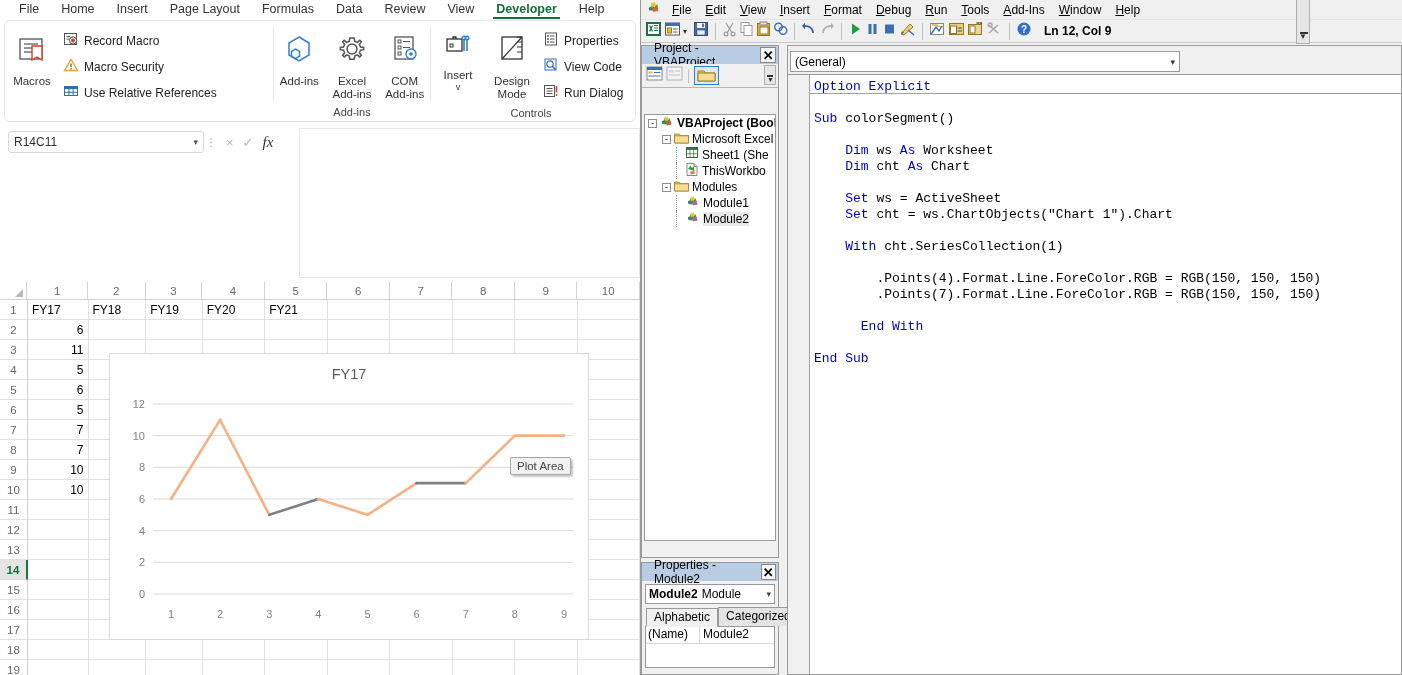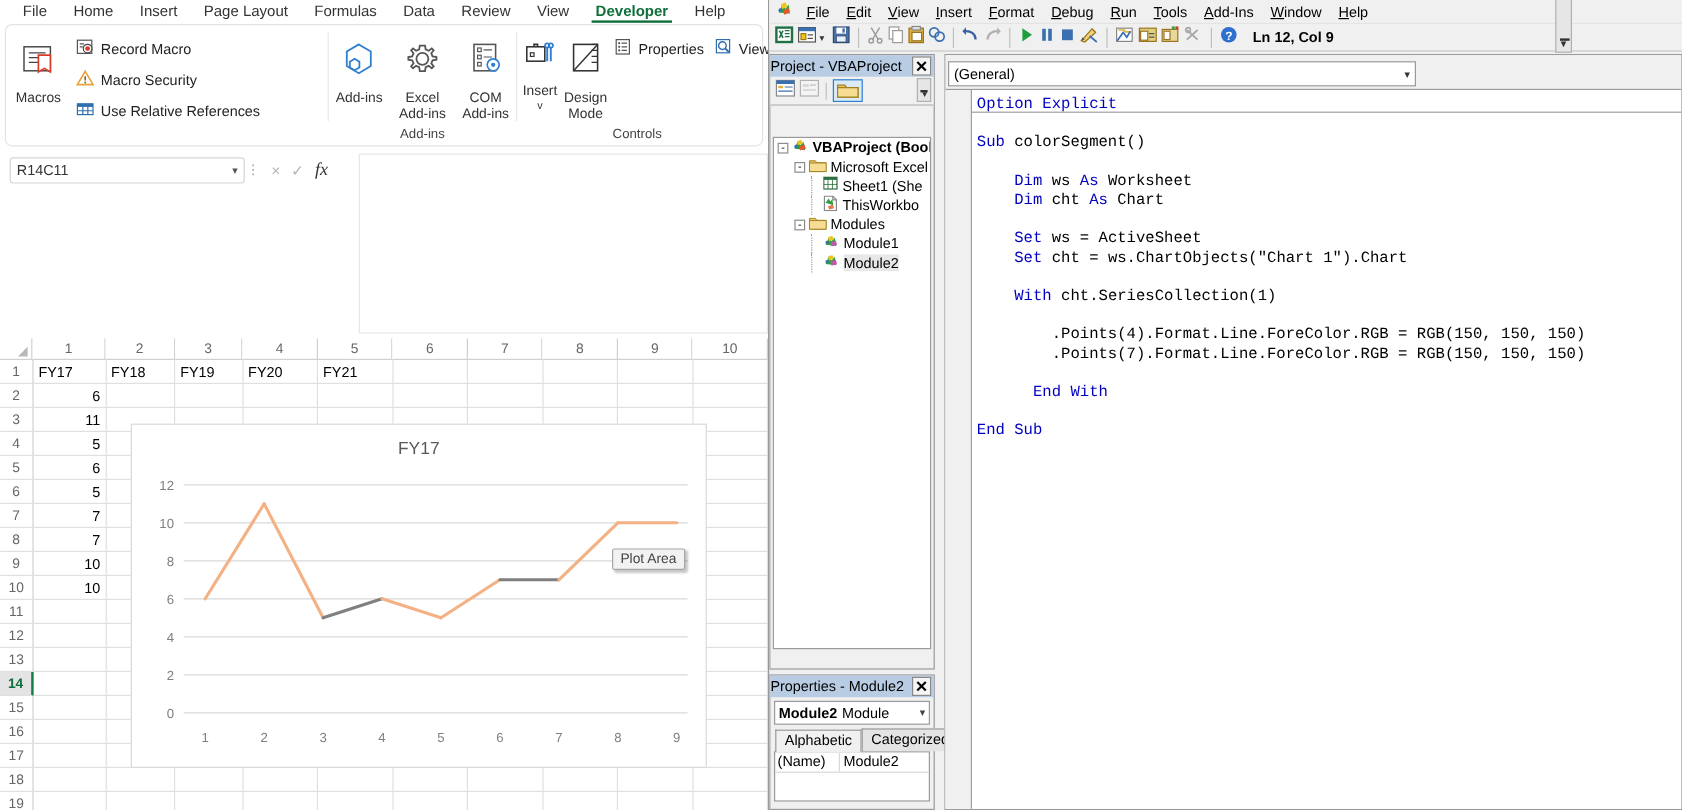--- a/index.html
+++ b/index.html
@@ -73,21 +73,21 @@
          border-left:1px solid #9a9a9a; }
   .vmenubar { height:19px; display:flex; align-items:center; background:#f0f0f0; padding-left:3px; }
   .vmenu { font-size:12px; color:#000; padding:1px 7px; white-space:nowrap; }
   .vmenu u { text-decoration:underline; }
   .vtoolbar { height:24px; display:flex; align-items:center; background:#f0f0f0; border-top:1px solid #e4e4e4;
               border-bottom:1px solid #c8c8c8; padding-left:4px; gap:2px; position:relative; }
   .tsep { width:1px; height:17px; background:#c0c0c0; margin:0 4px; }
   .lnstat { font-size:12px; color:#000; margin-left:10px; white-space:nowrap;font-weight:bold; }
 
   .vpanel-title { height:18px; background:#b8cce4; display:flex; align-items:center; justify-content:space-between;
-                  font-size:12px; color:#000; padding-left:0px; }
+                  font-size:12px; color:#000; padding-left:12px; }
   .vpanel-close { width:16px; height:16px; border:1px solid #888; background:#f5f5f5; display:flex;
                   align-items:center; justify-content:center; font-size:13px; line-height:13px; font-weight:bold;
                   margin-right:2px; color:#000; }
 
   #projexp { position:absolute; left:0px; top:45px; width:138px; height:513px; background:#f0f0f0;
              border:1px solid #9a9a9a; }
   .pe-toolbar { height:24px; display:flex; align-items:center; gap:3px; padding-left:4px;
                 border-bottom:1px solid #b5b5b5; background:#f0f0f0; position:relative; }
   .pe-tree { position:absolute; top:68px; left:2px; right:2px; bottom:16px; background:#fff;
              border:1px solid #9a9a9a; overflow:hidden; font-size:12px; }
@@ -268,21 +268,21 @@
               <rect x="9" y="7" width="20" height="22" fill="#fff" stroke="#333" stroke-width="1.3"></rect>
               <line x1="9" y1="29" x2="29" y2="7" stroke="#333" stroke-width="1.2"></line>
               <line x1="24" y1="7" x2="29" y2="7" stroke="#333"></line>
               <line x1="24" y1="12" x2="29" y2="12" stroke="#333"></line>
               <line x1="24" y1="17" x2="29" y2="17" stroke="#333"></line>
               <line x1="24" y1="22" x2="29" y2="22" stroke="#333"></line>
             </svg>
           </span>
           <span class="lbl">Design Mode</span>
         </div>
-        <div style="display:flex;flex-direction:row;">
+        <div style="display:flex;flex-direction:column;">
           <div class="smallrow">
             <span class="icn">
               <svg width="16" height="16" viewBox="0 0 16 16">
                 <rect x="2.5" y="2" width="11" height="12" fill="#fff" stroke="#555" stroke-width="1"></rect>
                 <circle cx="5" cy="5" r="0.9" fill="#555"></circle>
                   <line x1="7" y1="5" x2="11.5" y2="5" stroke="#555"></line>
                 <circle cx="5" cy="8" r="0.9" fill="#555"></circle>
                   <line x1="7" y1="8" x2="11.5" y2="8" stroke="#555"></line>
                 <circle cx="5" cy="11" r="0.9" fill="#555"></circle>
                   <line x1="7" y1="11" x2="11.5" y2="11" stroke="#555"></line>

